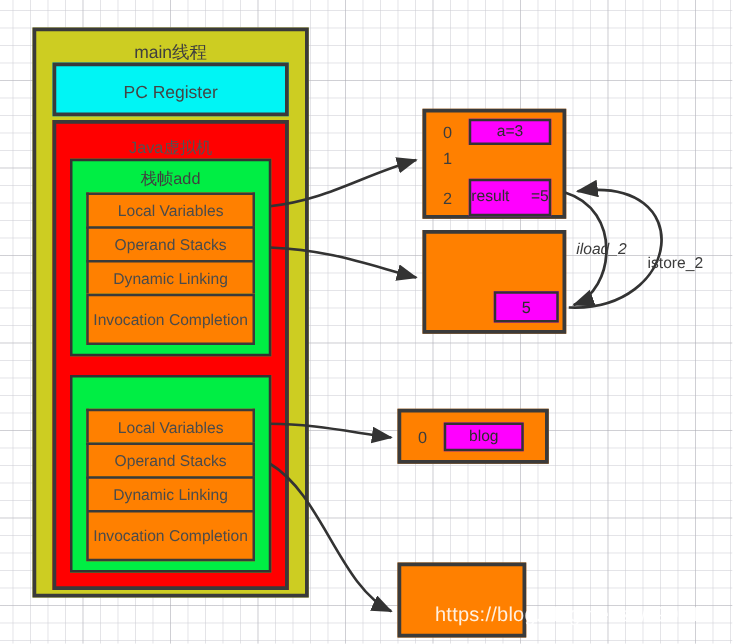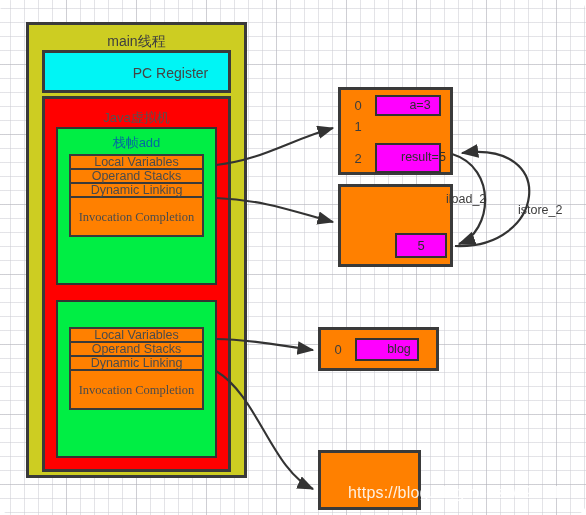--- a/index.html
+++ b/index.html
@@ -14,21 +14,20 @@
     overflow: hidden;
     background-color: #ffffff;
     background-image:
       linear-gradient(to right, rgba(160,160,168,0.30) 1px, transparent 1px),
       linear-gradient(to bottom, rgba(160,160,168,0.30) 1px, transparent 1px),
       linear-gradient(to right, rgba(205,205,212,0.55) 1px, transparent 1px),
       linear-gradient(to bottom, rgba(205,205,212,0.55) 1px, transparent 1px);
     background-size: 70px 70px, 70px 70px, 14px 14px, 14px 14px;
     background-position: -4px -6px, -4px -6px, -4px -6px, -4px -6px;
     font-family: "Liberation Sans", "DejaVu Sans", sans-serif;
-    border-radius: 12px;
   }
   .box {
     position: absolute;
     box-sizing: border-box;
     border: 2px solid #3a3a3a;
   }
   .lbl {
     position: absolute;
     box-sizing: border-box;
     width: 100%;
@@ -43,21 +42,20 @@
     border-width: 3px;
   }
   #thread-title {
     left: 0; top: 8px; font-size: 14px; color: #3f3f3f;
   }
   
   #pc-register {
     left: 42px; top: 50px; width: 189px; height: 43px;
     background: #00f5f5;
     border-width: 3px;
-    padding-left: 34px;
   }
   #pc-register .lbl { top: 12px; font-size: 14px; color: #444; }
   
   #jvm-box {
     left: 42px; top: 96px; width: 189px; height: 376px;
     background: #ff0000;
     border-width: 3px;
   }
   #jvm-title { left: 0; top: 10px; font-size: 13px; color: #535353; }
   
@@ -65,21 +63,21 @@
     position: absolute;
     box-sizing: border-box;
     background: #00ee44;
     border: 2px solid #333;
   }
   .frame-title {
     position: absolute;
     left: 0; top: 5px; width: 100%;
     text-align: center;
     font-size: 13px;
-    color: #0369a1;
+    color: #404040;
     white-space: nowrap;
   }
   .frame-rows {
     position: absolute;
     left: 11px; right: 11px; top: 25px; bottom: 9px;
   }
   .frame-row {
     box-sizing: border-box;
     background: #ff8000;
     border: 2px solid #3a3a3a;
@@ -89,23 +87,23 @@
     justify-content: center;
     text-align: center;
     font-size: 12.5px;
     color: #4b4b4b;
     line-height: 1.12;
   }
   .frame-row:last-child { border-bottom-width: 2px; }
   #frame-add  { left: 56px; top: 127px; width: 161px; height: 158px; }
   #frame-main { left: 56px; top: 300px; width: 161px; height: 158px; }
   #frame-add .frame-row,
-  #frame-main .frame-row { height: 14px; }
+  #frame-main .frame-row { height: 27px; }
   #frame-add .frame-row.tall,
-  #frame-main .frame-row.tall { height: 41px; font-family: Liberation Serif, serif; }
+  #frame-main .frame-row.tall { height: 41px; }
   
   .panel {
     position: absolute;
     box-sizing: border-box;
     background: #ff8000;
     border: 3px solid #3a3a3a;
   }
   #lv-add-panel    { left: 338px; top: 87px;  width: 115px; height: 88px; }
   #os-add-panel    { left: 338px; top: 184px; width: 115px; height: 83px; }
   #lv-main-panel   { left: 318px; top: 327px; width: 121px; height: 44px; }
@@ -126,21 +124,20 @@
     box-sizing: border-box;
     background: #ff00ff;
     border: 2px solid #333;
     display: flex;
     align-items: center;
     justify-content: center;
     text-align: center;
     font-size: 12.5px;
     color: #2e2e2e;
     line-height: 1.05;
-    padding-left: 24px;
   }
   #slot-0 { top: 5px; }
   #slot-1 { top: 29px; }
   #slot-2 { top: 53px; }
   #slot-0 .slot-val, #slot-1 .slot-val { width: 66px; height: 21px; }
   #slot-2 .slot-val { width: 66px; height: 30px; flex-direction: row; justify-content: space-between; }
   #lv-main-slot { top: 8px; }
   #lv-main-slot .slot-val { width: 64px; height: 23px; }
   #os-add-value {
     position: absolute;
@@ -151,21 +148,21 @@
     display: flex; align-items: center; justify-content: center;
     font-size: 13px; color: #2e2e2e;
   }
   
   .arrow-label {
     position: absolute;
     font-size: 12.5px;
     color: #3c3c3c;
     white-space: nowrap;
   }
-  #label-iload  { left: 446px; top: 192px; }
+  #label-iload  { left: 461px; top: 192px; font-style: italic; }
   #label-istore { left: 518px; top: 203px; }
   
   #watermark {
     position: absolute;
     left: 348px; top: 484px;
     font-size: 16px;
     color: rgba(255,255,255,0.88);
     white-space: nowrap;
     letter-spacing: 0.2px;
   }

